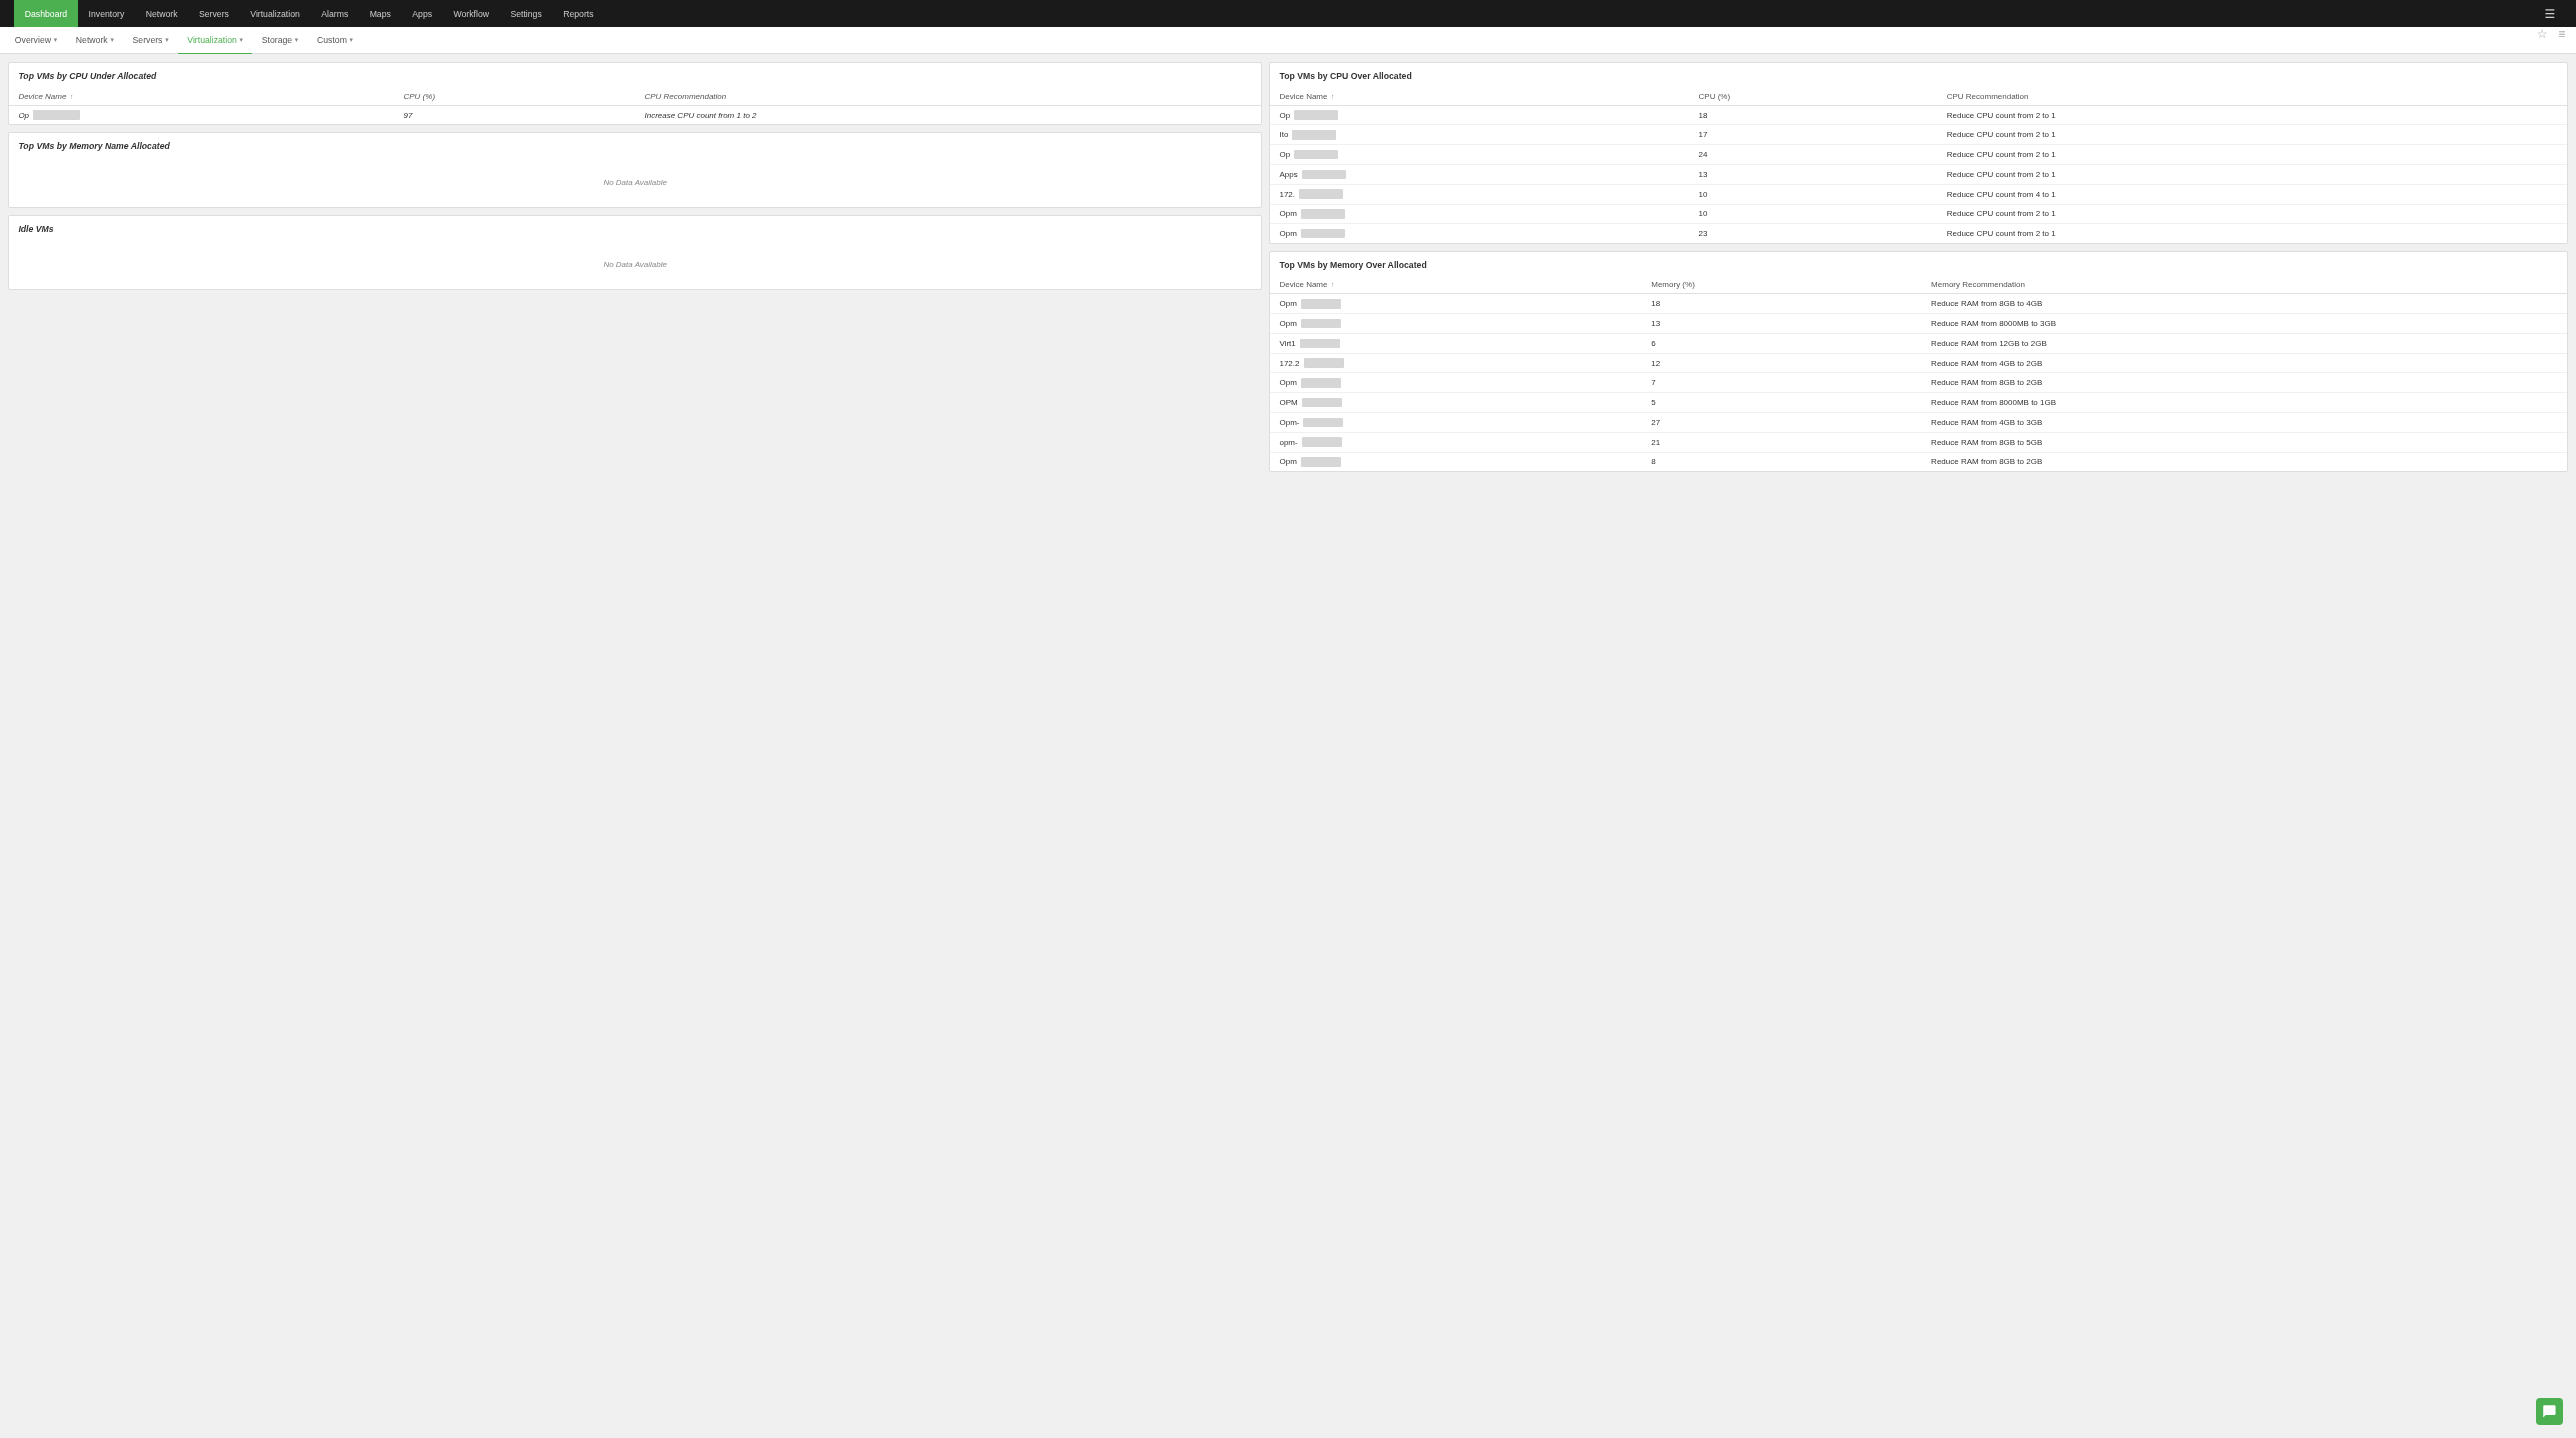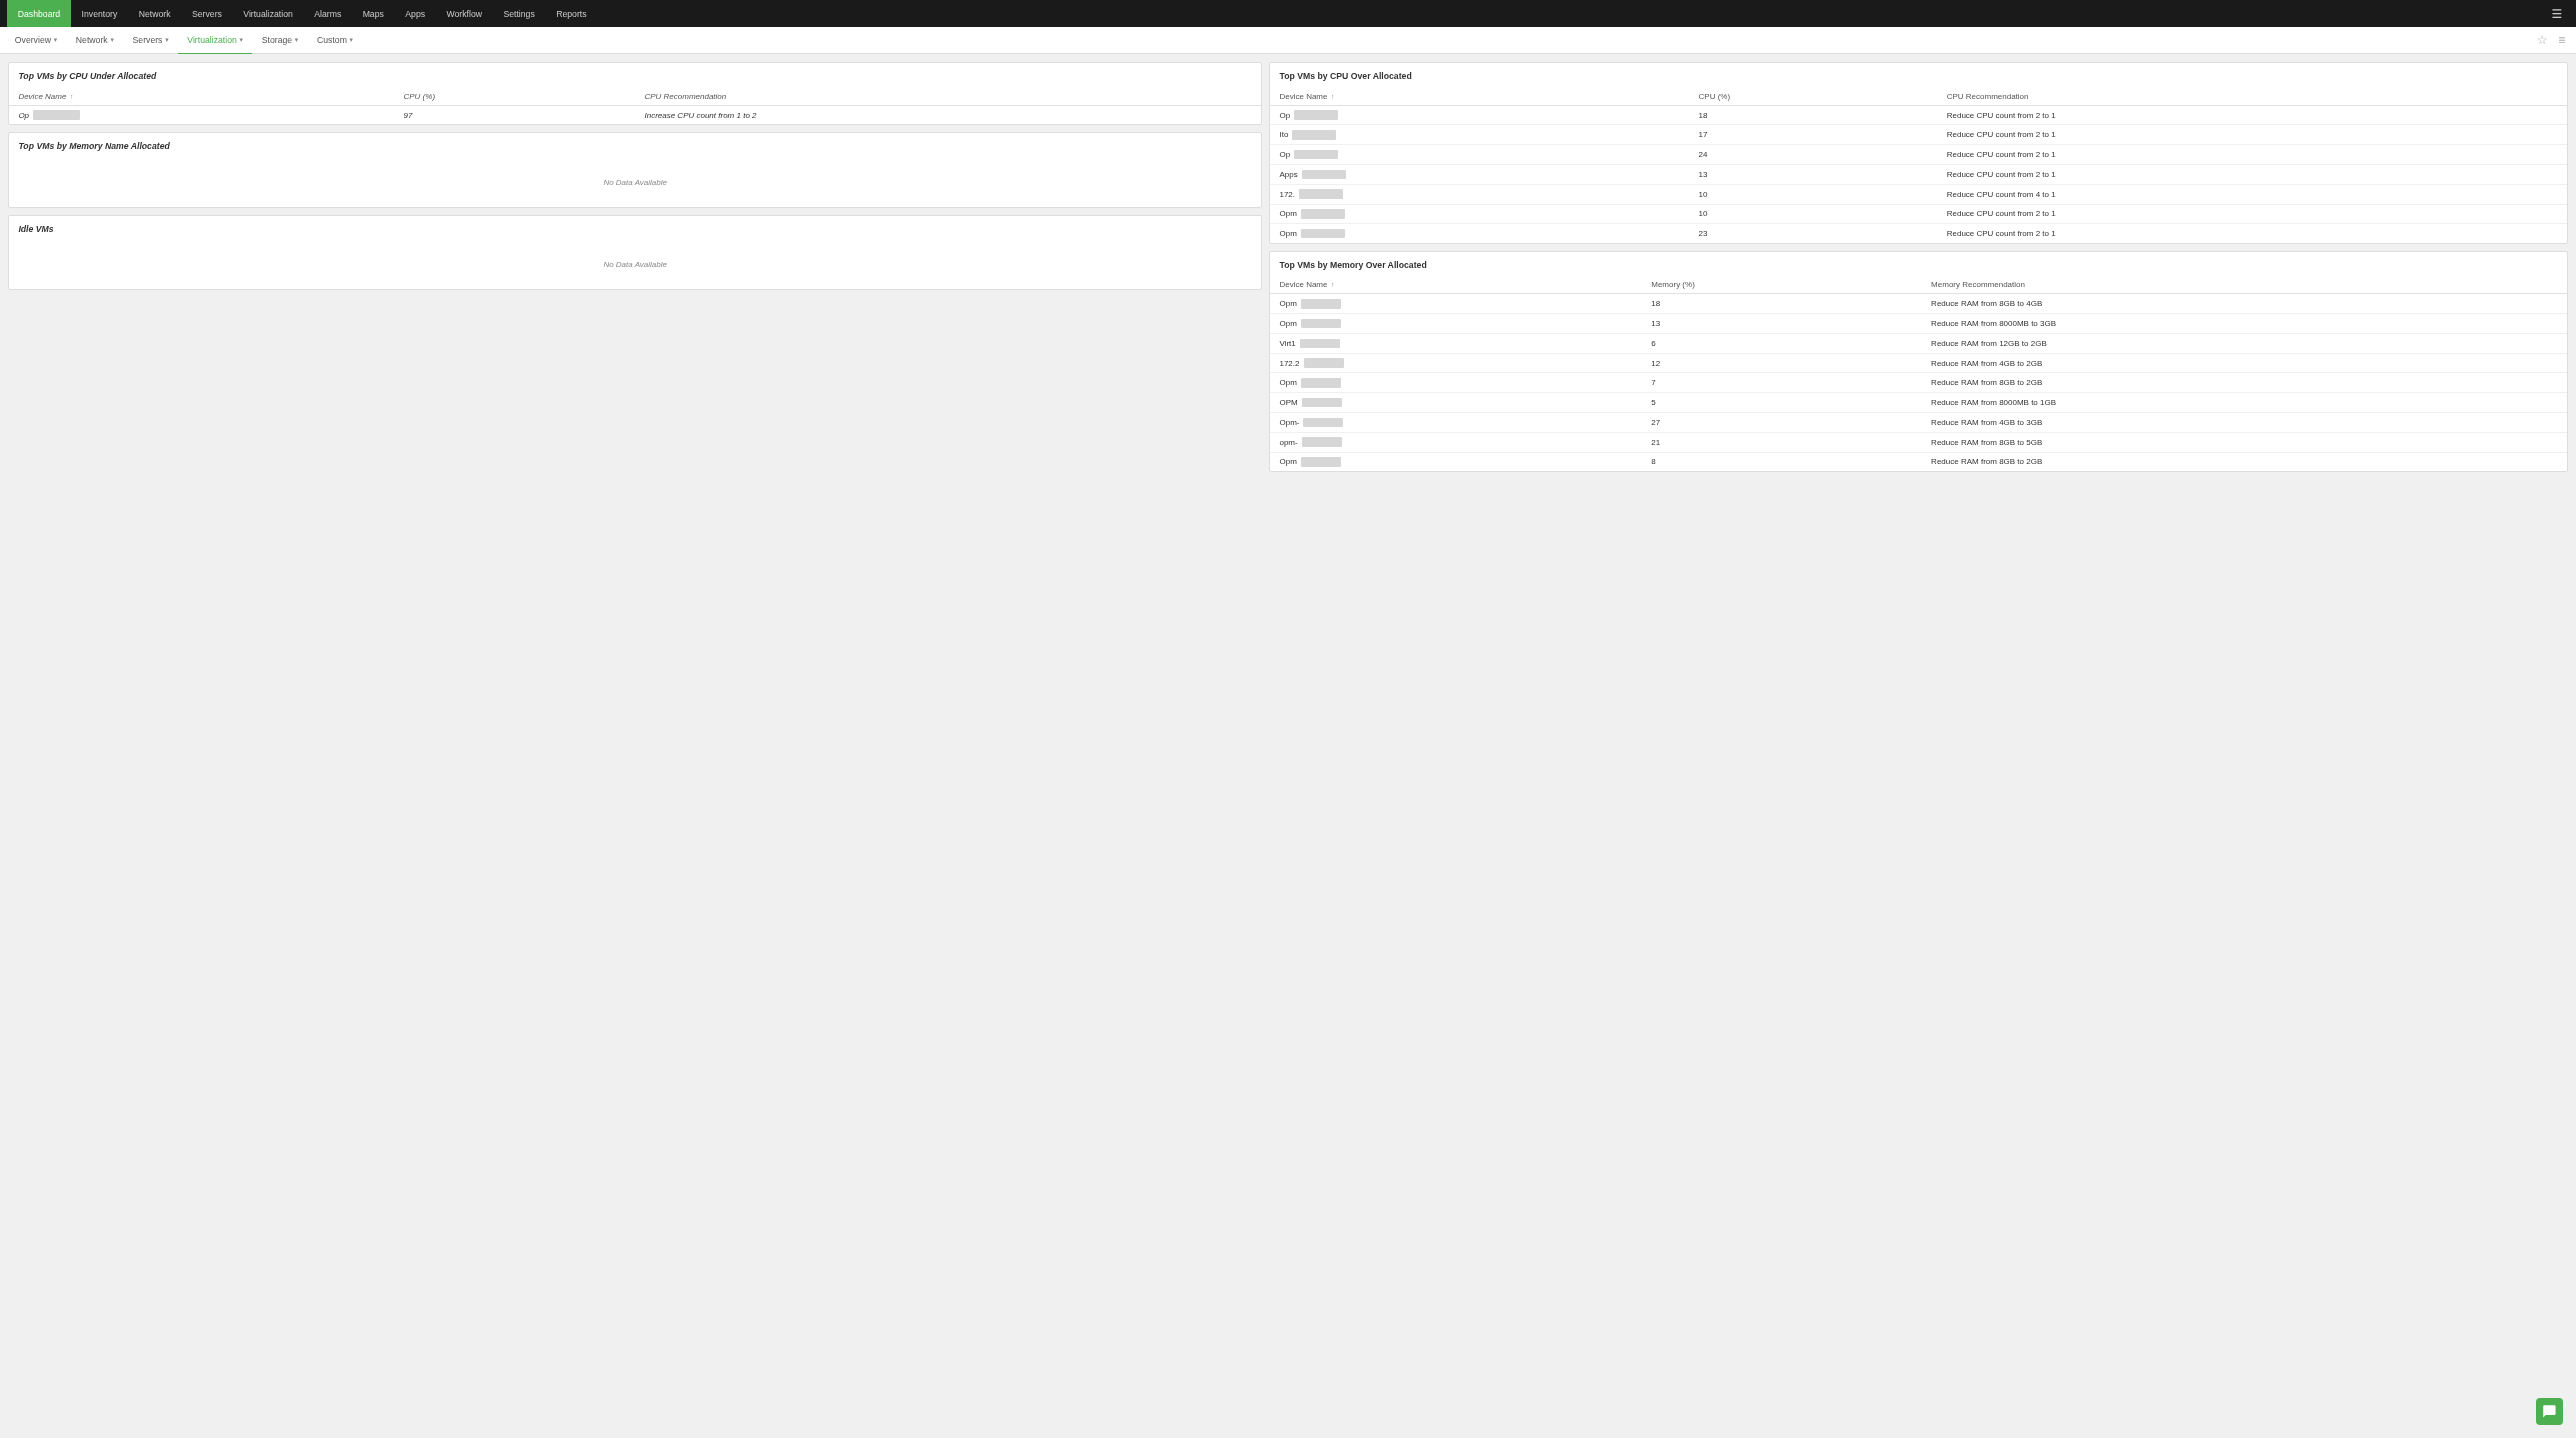--- a/index.html
+++ b/index.html
@@ -4,21 +4,21 @@
   <style>
     * { box-sizing: border-box; margin: 0; padding: 0; }
     body { font-family: Arial, sans-serif; font-size: 8.7px; background: #f5f5f5; color: #333; }
 
     
     .top-nav {
       display: flex;
       align-items: center;
       background: #1a1a1a;
       height: 27px;
-      padding: 0 7px;
+      padding: 0 14px;
     }
     .top-nav-item {
       color: #ccc;
       padding: 0 10.7px;
       height: 27px;
       display: flex;
       align-items: center;
       cursor: pointer;
       font-size: 8.7px;
       white-space: nowrap;
@@ -31,21 +31,21 @@
     .top-nav-menu-icon {
       color: #ccc;
       font-size: 12px;
       padding: 0 6.7px;
       cursor: pointer;
     }
 
     
     .sub-nav {
       display: flex;
-      align-items: center;
+      align-items: flex-start;
       background: #fff;
       border-bottom: 0.7px solid #ddd;
       height: 27px;
       padding: 0 5.4px;
     }
     .sub-nav-item {
       color: #555;
       padding: 0 9.4px;
       height: 27px;
       display: flex;

